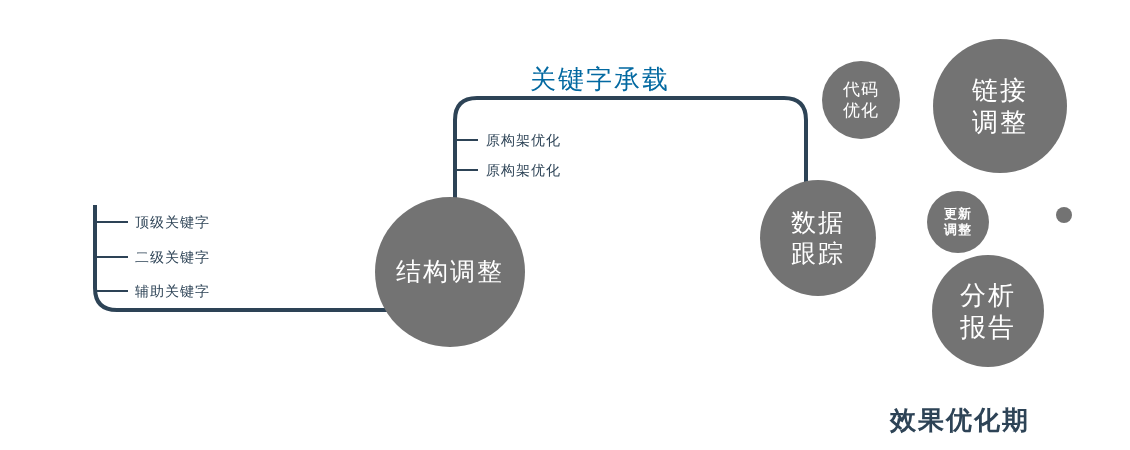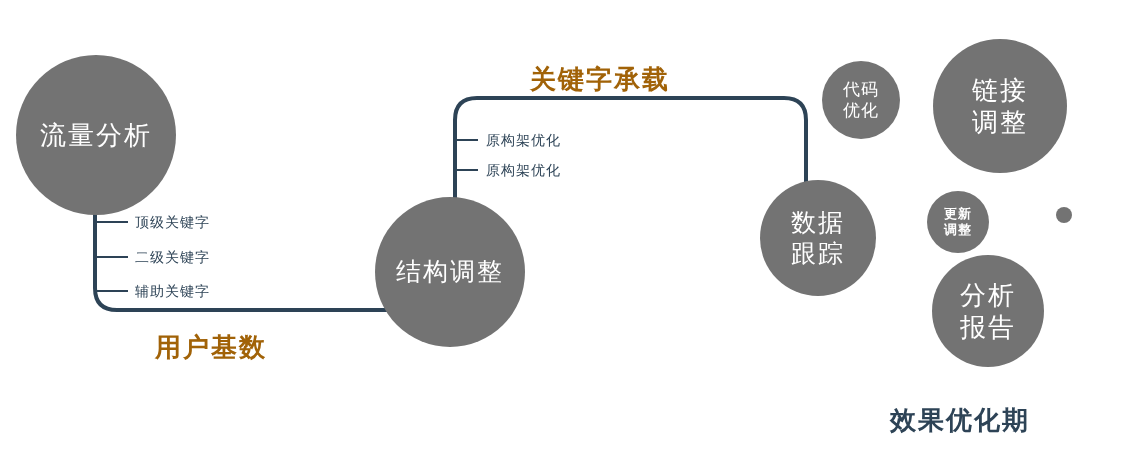--- a/index.html
+++ b/index.html
@@ -35,22 +35,22 @@
   .node-traffic        { left: 16px;  top: 55px;  width: 160px; height: 160px; font-size: 26px; }
   .node-structure      { left: 375px; top: 197px; width: 150px; height: 150px; font-size: 25px; }
   .node-data-tracking  { left: 760px; top: 180px; width: 116px; height: 116px; font-size: 25px; }
   .node-code-opt       { left: 822px; top: 61px;  width: 78px;  height: 78px;  font-size: 17px; letter-spacing: 1px; }
   .node-link-adjust    { left: 933px; top: 39px;  width: 134px; height: 134px; font-size: 26px; }
   .node-update-adjust  { left: 927px; top: 191px; width: 62px;  height: 62px;  font-size: 13px; font-weight: bold; letter-spacing: 1px; }
   .node-analysis-report{ left: 932px; top: 255px; width: 112px; height: 112px; font-size: 26px; }
   .node-dot            { left: 1056px; top: 207px; width: 16px; height: 16px; }
   .edge-label {
     position: absolute;
-    color: #a16207;
-    font-weight: 700;
+    color: #0369a1;
+    font-weight: 400;
     letter-spacing: 2px;
     text-align: right;
   }
   .edge-user-base       { left: 155px; top: 330px; font-size: 26px; }
   .edge-keyword-bearing { left: 530px; top: 62px;  font-size: 26px; }
   .footer-label {
     position: absolute;
     left: 890px; top: 403px;
     font-size: 26px;
     color: #2d4356;
@@ -82,23 +82,20 @@
     <path d="M 455 200 L 455 120 Q 455 98 477 98 L 784 98 Q 806 98 806 120 L 806 183" fill="none" stroke="#2d4356" stroke-width="4"></path>
 
     <path d="M 95 222 L 128 222" stroke="#2d4356" stroke-width="2"></path>
     <path d="M 95 257 L 128 257" stroke="#2d4356" stroke-width="2"></path>
     <path d="M 95 291 L 128 291" stroke="#2d4356" stroke-width="2"></path>
 
     <path d="M 455 140 L 478 140" stroke="#2d4356" stroke-width="2"></path>
     <path d="M 455 170 L 478 170" stroke="#2d4356" stroke-width="2"></path>
   </svg>
 
-  <div class="node node-traffic">
-    <span>流量分析</span>
-  </div>
 
   <div class="node node-structure">
     <span>结构调整</span>
   </div>
 
   <div class="node node-data-tracking">
     <span>数据</span>
     <span>跟踪</span>
   </div>
 
@@ -117,21 +114,20 @@
     <span>调整</span>
   </div>
 
   <div class="node node-analysis-report">
     <span>分析</span>
     <span>报告</span>
   </div>
 
   <div class="node node-dot"></div>
 
-  <div class="edge-label edge-user-base">用户基数</div>
   <div class="edge-label edge-keyword-bearing">关键字承载</div>
 
   <div class="branch-label branch-t0">顶级关键字</div>
   <div class="branch-label branch-t1">二级关键字</div>
   <div class="branch-label branch-t2">辅助关键字</div>
 
   <div class="branch-label branch-s0">原构架优化</div>
   <div class="branch-label branch-s1">原构架优化</div>
 
   <div class="footer-label">效果优化期</div>

